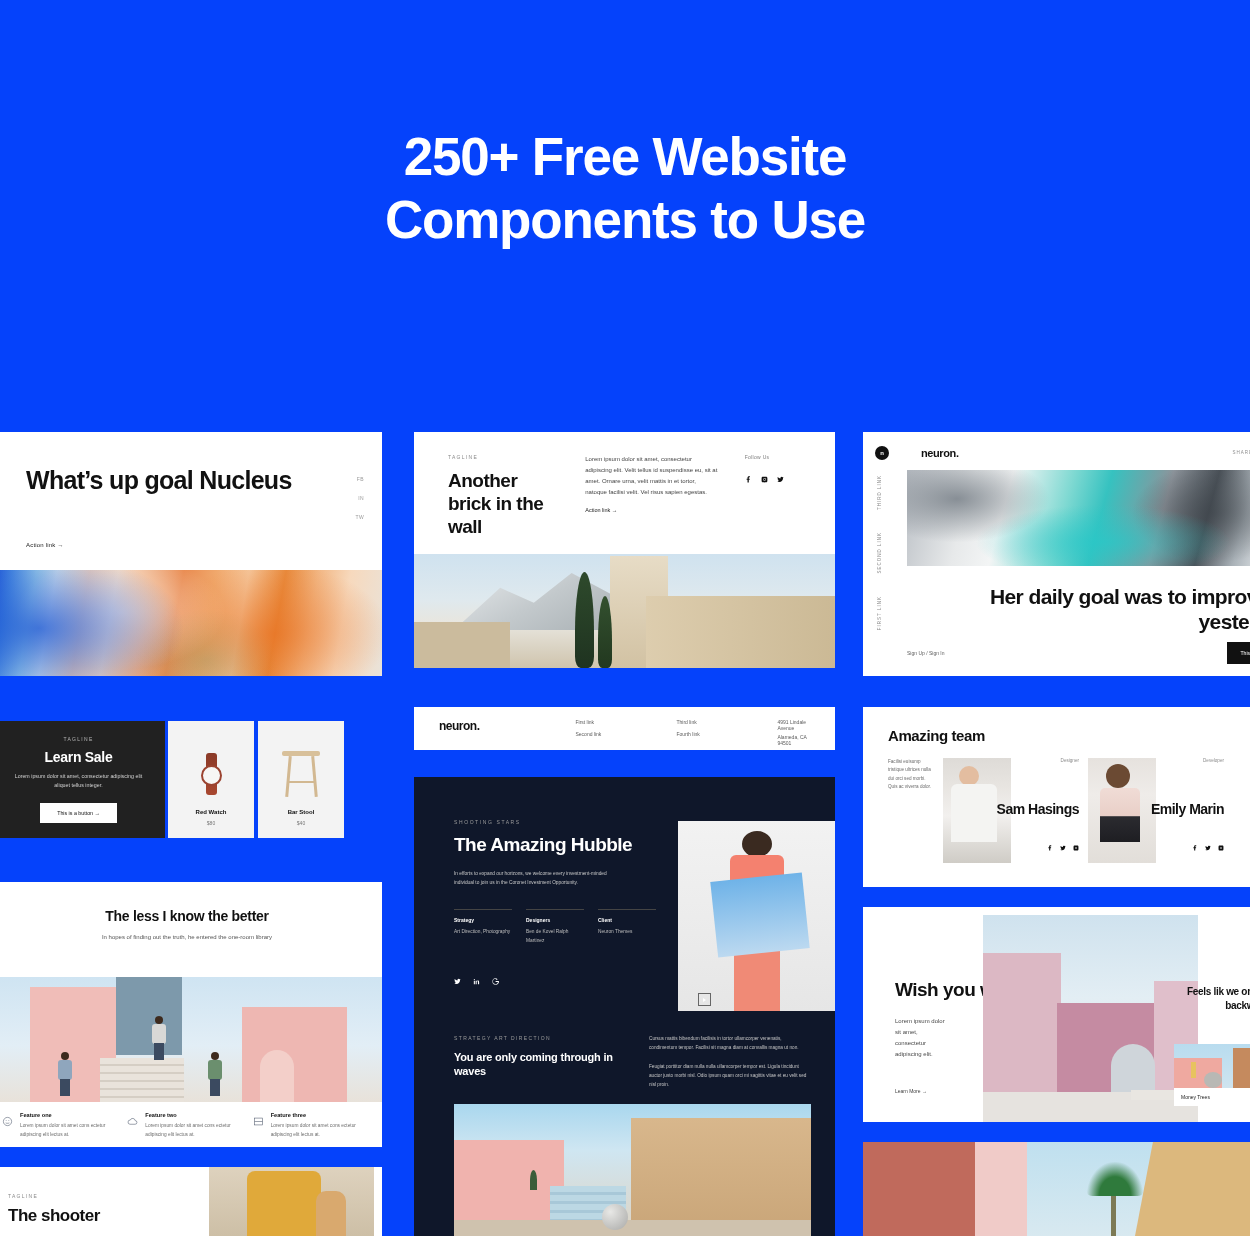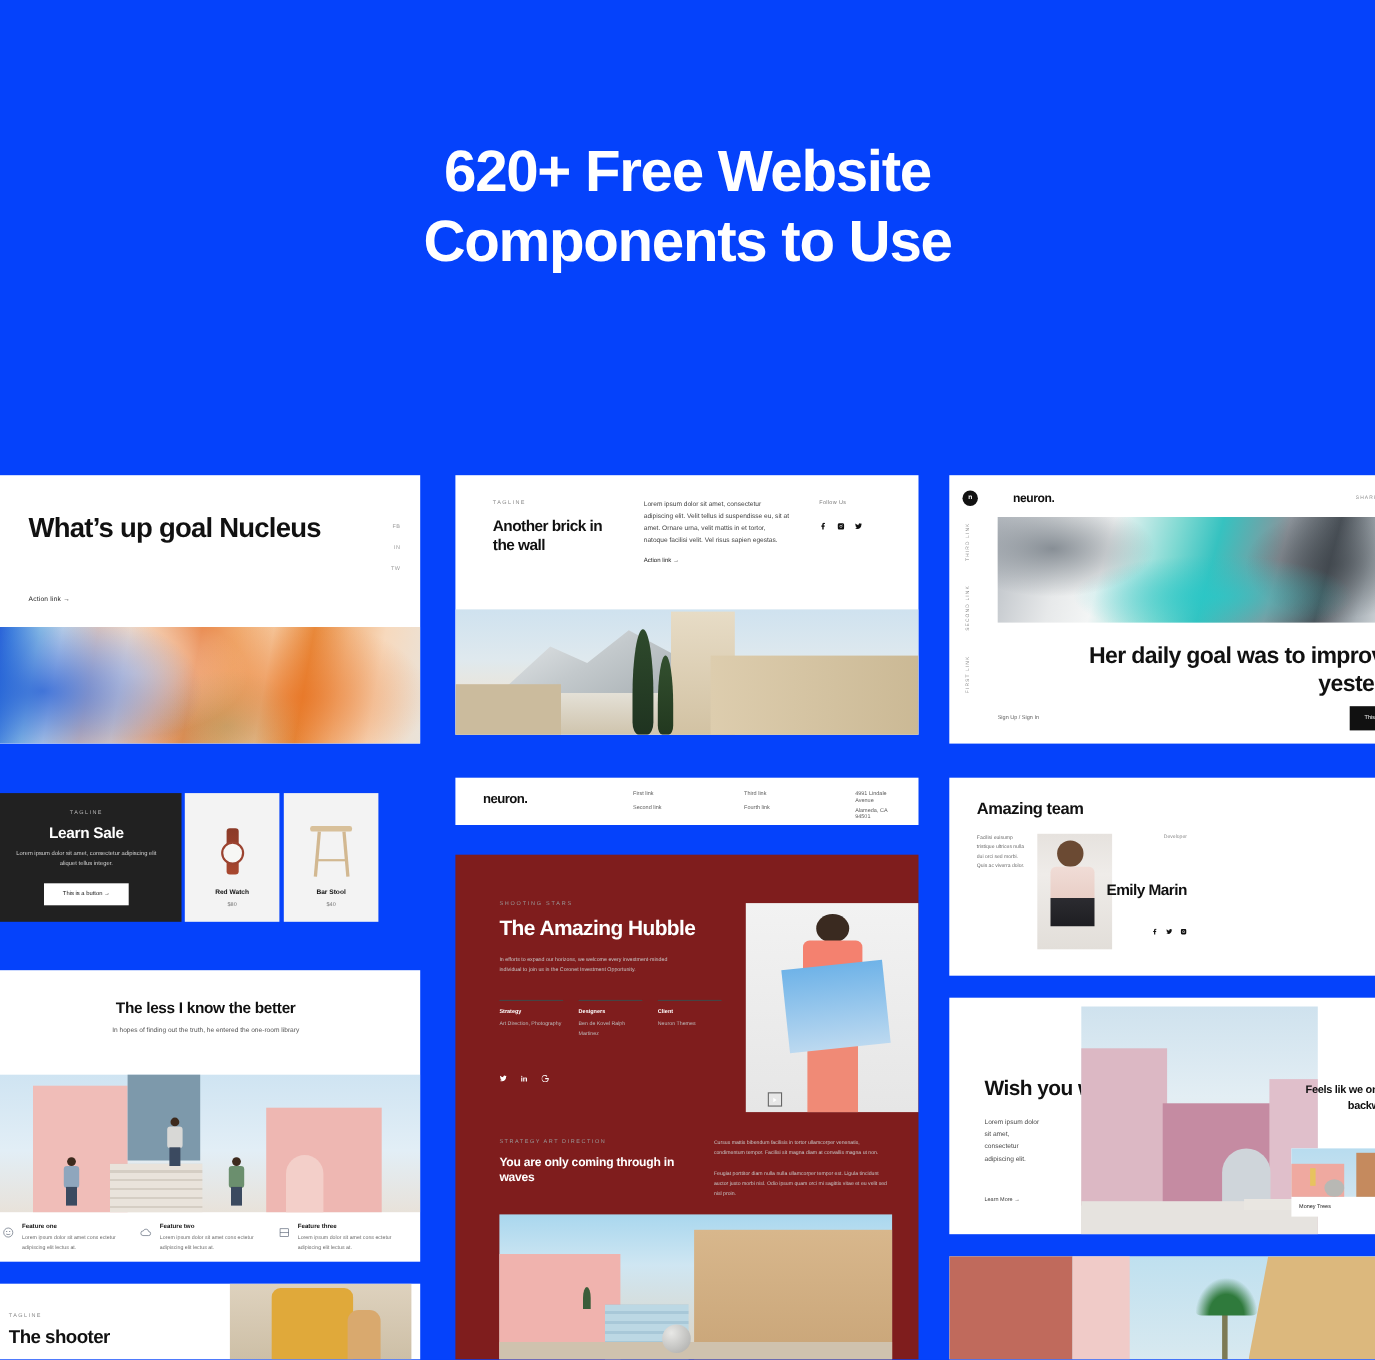--- a/index.html
+++ b/index.html
@@ -41,21 +41,21 @@
   .c1 .art::after { content:""; position:absolute; inset:0;
       background: radial-gradient(ellipse 60% 120% at 12% 55%, rgba(20,80,210,.75), rgba(20,80,210,0) 62%),
                   radial-gradient(ellipse 45% 90% at 33% 40%, rgba(255,255,255,.55), rgba(255,255,255,0) 60%),
                   radial-gradient(ellipse 50% 110% at 72% 60%, rgba(232,110,30,.6), rgba(232,110,30,0) 60%),
                   radial-gradient(ellipse 30% 80% at 55% 85%, rgba(90,160,120,.3), rgba(90,160,120,0) 60%); }
 
   
   .c2 { left: 414px; top: 0; width: 421px; height: 236px; }
   .c2 .top { display: flex; padding: 22px 28px 0 34px; gap: 26px; height: 120px; }
   .c2 .left { width: 125px; }
-  .c2 h2 { font-size: 14px; line-height: 1.2; font-weight: 700; letter-spacing: -0.5px;
+  .c2 h2 { font-size: 19px; line-height: 1.2; font-weight: 700; letter-spacing: -0.5px;
            color: #111; margin-top: 10px; }
   .c2 .mid { width: 150px; }
   .c2 .mid p { font-size: 6px; line-height: 1.85; color: #444; }
   .c2 .mid .action { font-size: 5.5px; color: #222; margin-top: 15px; }
   .c2 .right { width: 70px; }
   .c2 .right .fu { font-size: 5px; color: #7d7d7d; letter-spacing: .3px; }
   .c2 .icons { display: flex; gap: 9px; margin-top: 9px; }
   .c2 .icons svg { width: 7px; height: 7px; fill: #111; }
   .c2 .photo { position: absolute; left: 0; right: 0; top: 122px; bottom: 0;
      background:
@@ -187,21 +187,21 @@
   .c7 .scene .pp .bd { position:absolute; left:0; top:8px; width:14px; height:20px; border-radius:3px; }
   .c7 .scene .pp .lg { position:absolute; left:2px; top:27px; width:10px; height:17px; background:#3b4a60; }
   .c7 .feats { position:absolute; left:0; right:0; bottom: 8px; display:flex; padding: 0 10px; gap: 6px; }
   .c7 .ft { flex:1; display:flex; gap: 7px; }
   .c7 .ft .ico { width: 11px; height: 11px; flex: 0 0 11px; margin-top: 1px; }
   .c7 .ft .ico svg { width:11px; height:11px; stroke:#4a5568; fill:none; stroke-width:1.2; }
   .c7 .ft .tt { font-size: 5.6px; font-weight:700; color:#111; }
   .c7 .ft .dd { font-size: 4.8px; line-height:1.75; color:#6d6d6d; margin-top: 4px; }
 
   
-  .c8 { left: 414px; top: 345px; width: 421px; height: 459px; background:#7f1d1d; color:#fff; }
+  .c8 { left: 414px; top: 345px; width: 421px; height: 459px; background:#0f172a; color:#fff; }
   .c8 .ttl { padding: 42px 0 0 40px; }
   .c8 .ttl .tagline { color:#9a9a9a; letter-spacing: 1.6px; }
   .c8 h2 { font-size: 19px; line-height:1.2; font-weight:700; letter-spacing:-0.5px; margin-top: 9px; }
   .c8 .para { width: 160px; font-size: 4.8px; line-height:1.9; color:#c9c9c9; margin-top: 12px; }
   .c8 .meta { display:flex; gap: 14px; margin-top: 22px; }
   .c8 .meta .mc { width: 58px; border-top: 1px solid #444; padding-top: 7px; }
   .c8 .meta .mh { font-size: 5px; font-weight:700; }
   .c8 .meta .mv { font-size: 4.8px; line-height:1.8; color:#bdbdbd; margin-top: 5px; }
   .c8 .soc { display:flex; gap: 12px; margin-top: 26px; }
   .c8 .soc svg { width: 7px; height: 7px; fill:#fff; }
@@ -286,21 +286,21 @@
   .c11 .palm { position:absolute; left: 216px; top: 14px; width: 70px; height: 80px; }
   .c11 .palm .tr { position:absolute; left: 32px; top: 26px; width: 5px; height: 54px; background:#7d7a55; }
   .c11 .palm .f { position:absolute; left: 8px; top: 6px; width: 56px; height: 34px;
      background: radial-gradient(ellipse at 50% 100%, #2f7a3c 0 40%, rgba(47,122,60,0) 72%);
      border-radius: 50% 50% 10% 10%; }
 </style>
 </head>
 <body>
 
 <header class="hero">
-  <h1>620+ Free Website Components to Use</h1>
+  <h1>250+ Free Website Components to Use</h1>
 </header>
 
 <main class="grid">
 
   <section class="card c1">
     <div class="inner">
       <h2>What’s up goal Nucleus</h2>
       <a class="action">Action link  →</a>
       <div class="socials">
         <span>FB</span>
@@ -405,20 +405,36 @@
         <div>4991 Lindale Avenue</div>
         <div>Alameda, CA 94501</div>
       </div>
     </div>
   </section>
 
   <section class="card c6">
     <h3>Amazing team</h3>
     <div class="members">
       <div class="blurb">Facilisi euisump tristique ultrices nulla dui orci sed morbi. Quis ac viverra dolor.</div>
+      <div class="m">
+        <div class="ph a"></div>
+        <div class="role">Designer</div>
+        <div class="nm">Sam Hasings</div>
+        <div class="ic">
+          <span><svg viewBox="0 0 24 24">
+                <path d="M13 22v-9h3l.5-4H13V6.5c0-1.1.3-1.8 1.9-1.8H17V1.2C16.6 1.1 15.3 1 13.8 1 10.7 1 8.6 2.9 8.6 6.2V9H5.5v4h3.1v9H13z"></path>
+              </svg></span>
+          <span><svg viewBox="0 0 24 24">
+                <path d="M23 4.9a9 9 0 0 1-2.6.7 4.5 4.5 0 0 0 2-2.5 9 9 0 0 1-2.9 1.1 4.5 4.5 0 0 0-7.7 4.1A12.8 12.8 0 0 1 2.5 3.5a4.5 4.5 0 0 0 1.4 6 4.4 4.4 0 0 1-2-.6 4.5 4.5 0 0 0 3.6 4.5 4.5 4.5 0 0 1-2 .1 4.5 4.5 0 0 0 4.2 3.1A9 9 0 0 1 1 18.5a12.7 12.7 0 0 0 6.9 2c8.3 0 12.8-6.9 12.8-12.8V7a9.2 9.2 0 0 0 2.3-2.1z"></path>
+              </svg></span>
+          <span><svg viewBox="0 0 24 24">
+                <path d="M12 2.2c3.2 0 3.6 0 4.9.1 3.3.1 4.8 1.7 4.9 4.9.1 1.3.1 1.6.1 4.8s0 3.6-.1 4.9c-.1 3.2-1.6 4.8-4.9 4.9-1.3.1-1.6.1-4.9.1s-3.6 0-4.9-.1c-3.3-.1-4.8-1.7-4.9-4.9C2.1 15.6 2.1 15.2 2.1 12s0-3.6.1-4.9C2.3 3.9 3.8 2.4 7.1 2.3 8.4 2.2 8.8 2.2 12 2.2zm0 5.4A4.4 4.4 0 1 0 16.4 12 4.4 4.4 0 0 0 12 7.6zm0 7.2A2.8 2.8 0 1 1 14.8 12 2.8 2.8 0 0 1 12 14.8z"></path>
+              </svg></span>
+        </div>
+      </div>
       <div class="m">
         <div class="ph b"></div>
         <div class="role">Developer</div>
         <div class="nm">Emily Marin</div>
         <div class="ic">
           <span><svg viewBox="0 0 24 24">
                 <path d="M13 22v-9h3l.5-4H13V6.5c0-1.1.3-1.8 1.9-1.8H17V1.2C16.6 1.1 15.3 1 13.8 1 10.7 1 8.6 2.9 8.6 6.2V9H5.5v4h3.1v9H13z"></path>
               </svg></span>
           <span><svg viewBox="0 0 24 24">
                 <path d="M23 4.9a9 9 0 0 1-2.6.7 4.5 4.5 0 0 0 2-2.5 9 9 0 0 1-2.9 1.1 4.5 4.5 0 0 0-7.7 4.1A12.8 12.8 0 0 1 2.5 3.5a4.5 4.5 0 0 0 1.4 6 4.4 4.4 0 0 1-2-.6 4.5 4.5 0 0 0 3.6 4.5 4.5 4.5 0 0 1-2 .1 4.5 4.5 0 0 0 4.2 3.1A9 9 0 0 1 1 18.5a12.7 12.7 0 0 0 6.9 2c8.3 0 12.8-6.9 12.8-12.8V7a9.2 9.2 0 0 0 2.3-2.1z"></path>

